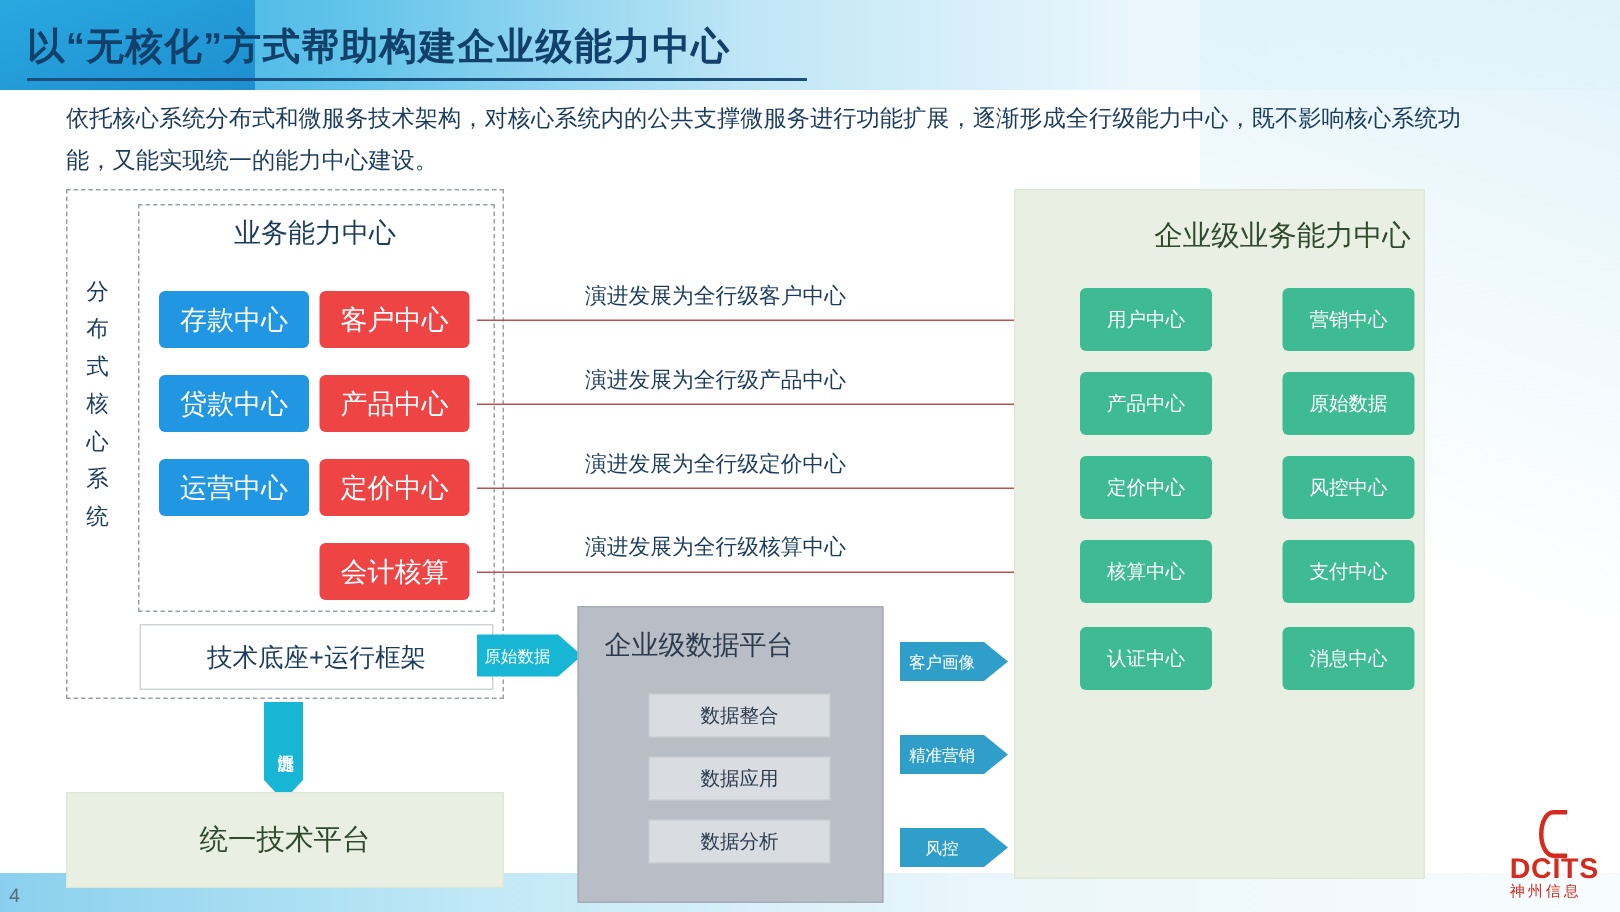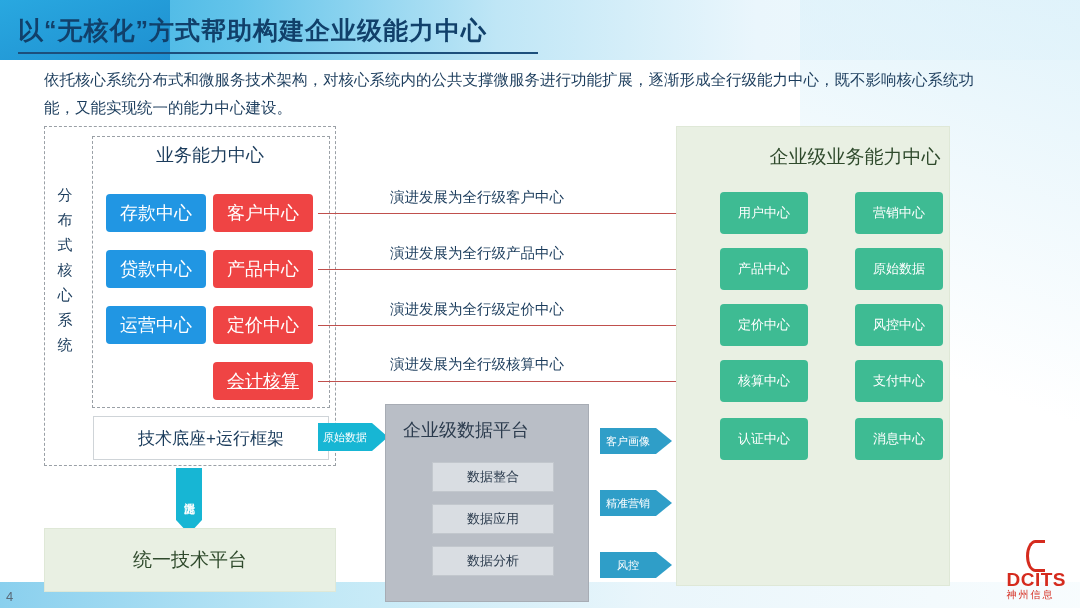--- a/index.html
+++ b/index.html
@@ -187,21 +187,21 @@
 <div class="inner-box"></div>
 <div class="inner-title">业务能力中心</div>
 
 <div class="chip blue" style="left:106px;top:194px;">存款中心</div>
 <div class="chip blue" style="left:106px;top:250px;">贷款中心</div>
 <div class="chip blue" style="left:106px;top:306px;">运营中心</div>
 
 <div class="chip cyan" style="left:213px;top:194px;">客户中心</div>
 <div class="chip cyan" style="left:213px;top:250px;">产品中心</div>
 <div class="chip cyan" style="left:213px;top:306px;">定价中心</div>
-<div class="chip cyan" style="left:213px;top:362px;text-decoration:underline;">会计核算</div>
+<div class="chip cyan" style="left:213px;top:362px;">会计核算</div>
 
 <div class="tech-base">技术底座+运行框架</div>
 
 <div class="evo-label" style="left:390px;top:188px;">演进发展为全行级客户中心</div>
 <div class="evo-line" style="left:318px;top:213px;width:392px;"></div>
 <div class="evo-head" style="left:708px;top:209px;"></div>
 
 <div class="evo-label" style="left:390px;top:244px;">演进发展为全行级产品中心</div>
 <div class="evo-line" style="left:318px;top:269px;width:392px;"></div>
 <div class="evo-head" style="left:708px;top:265px;"></div>

